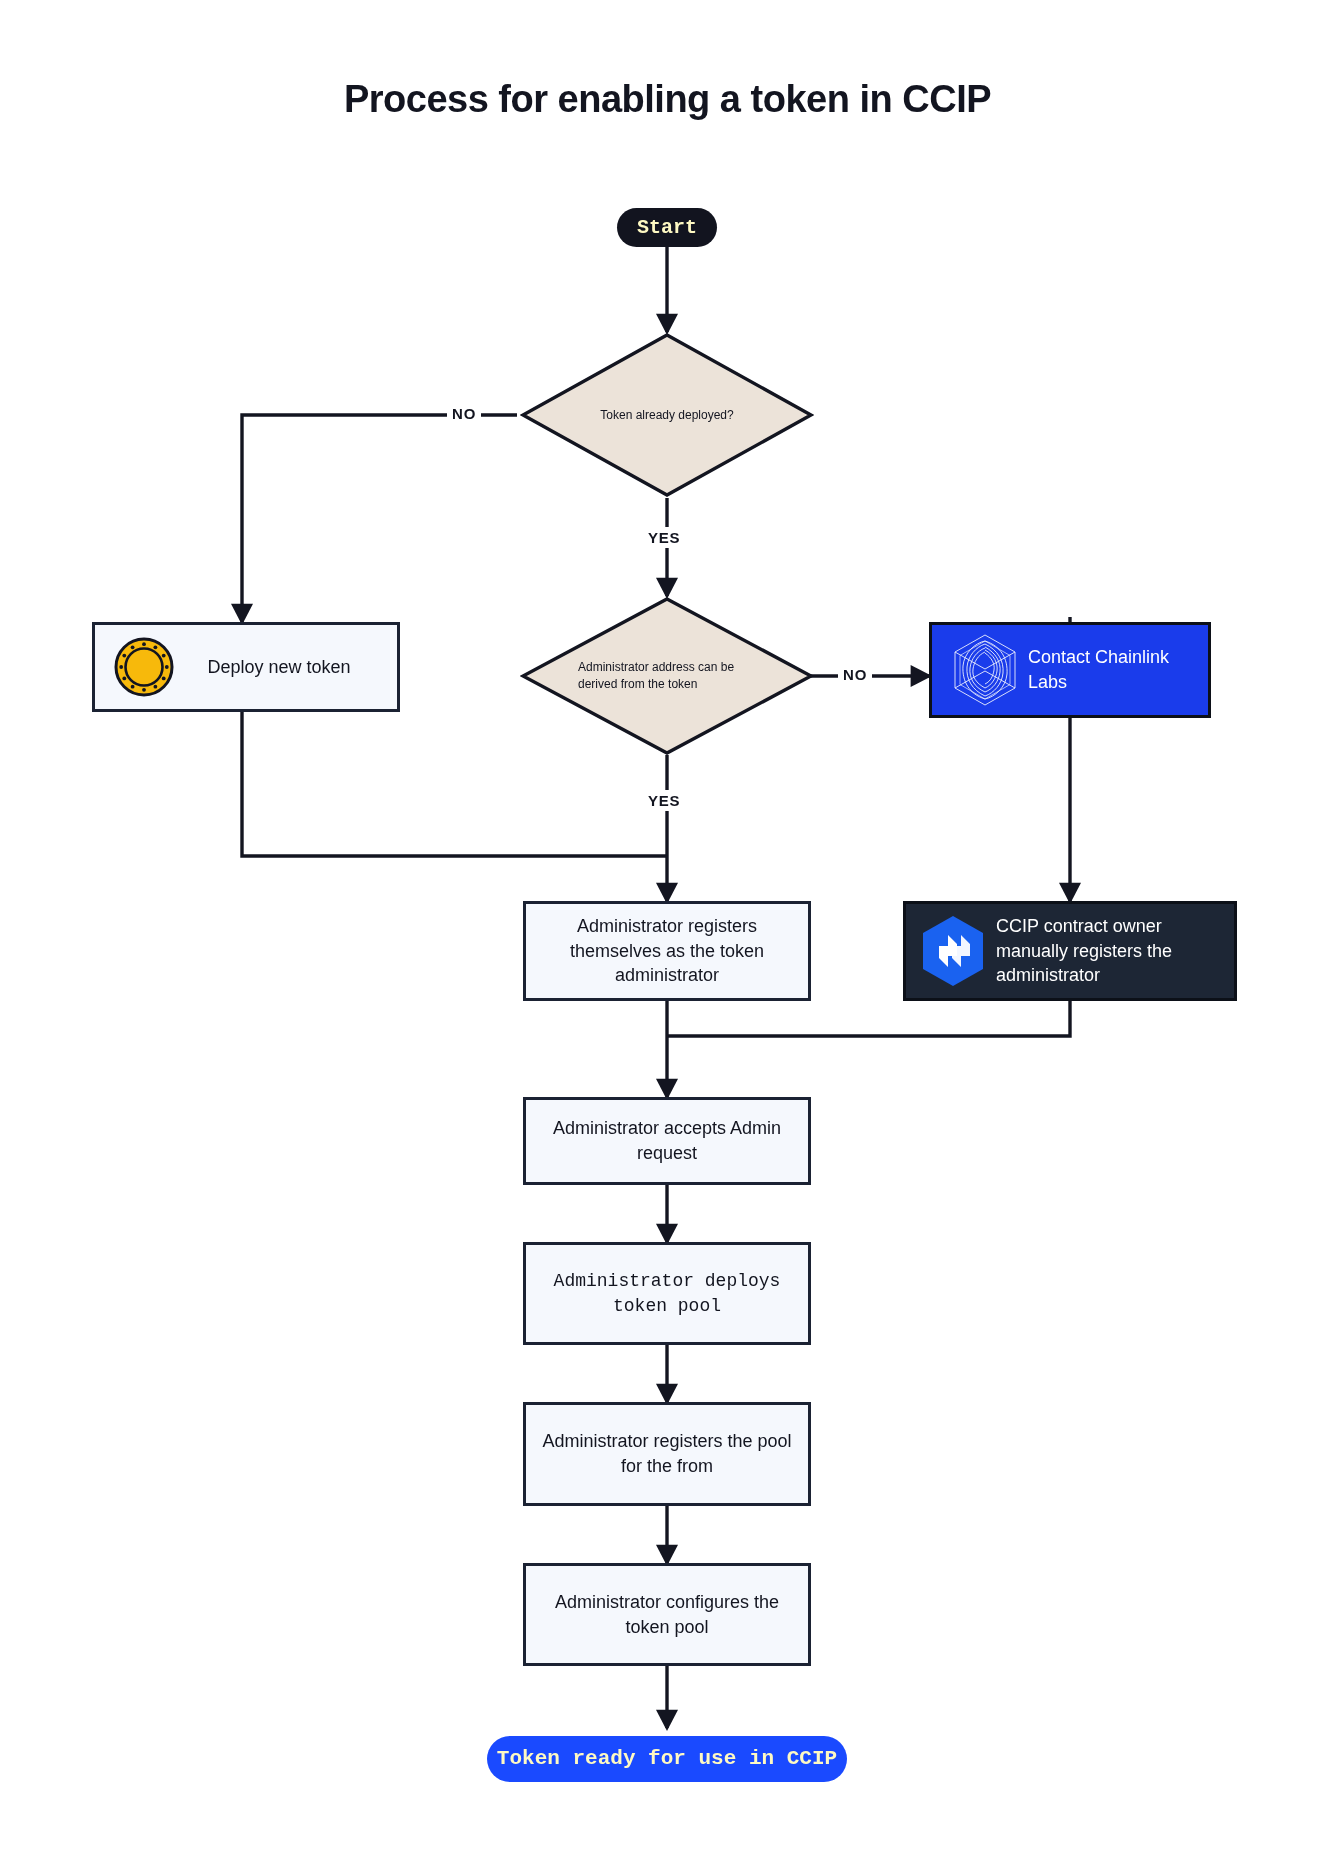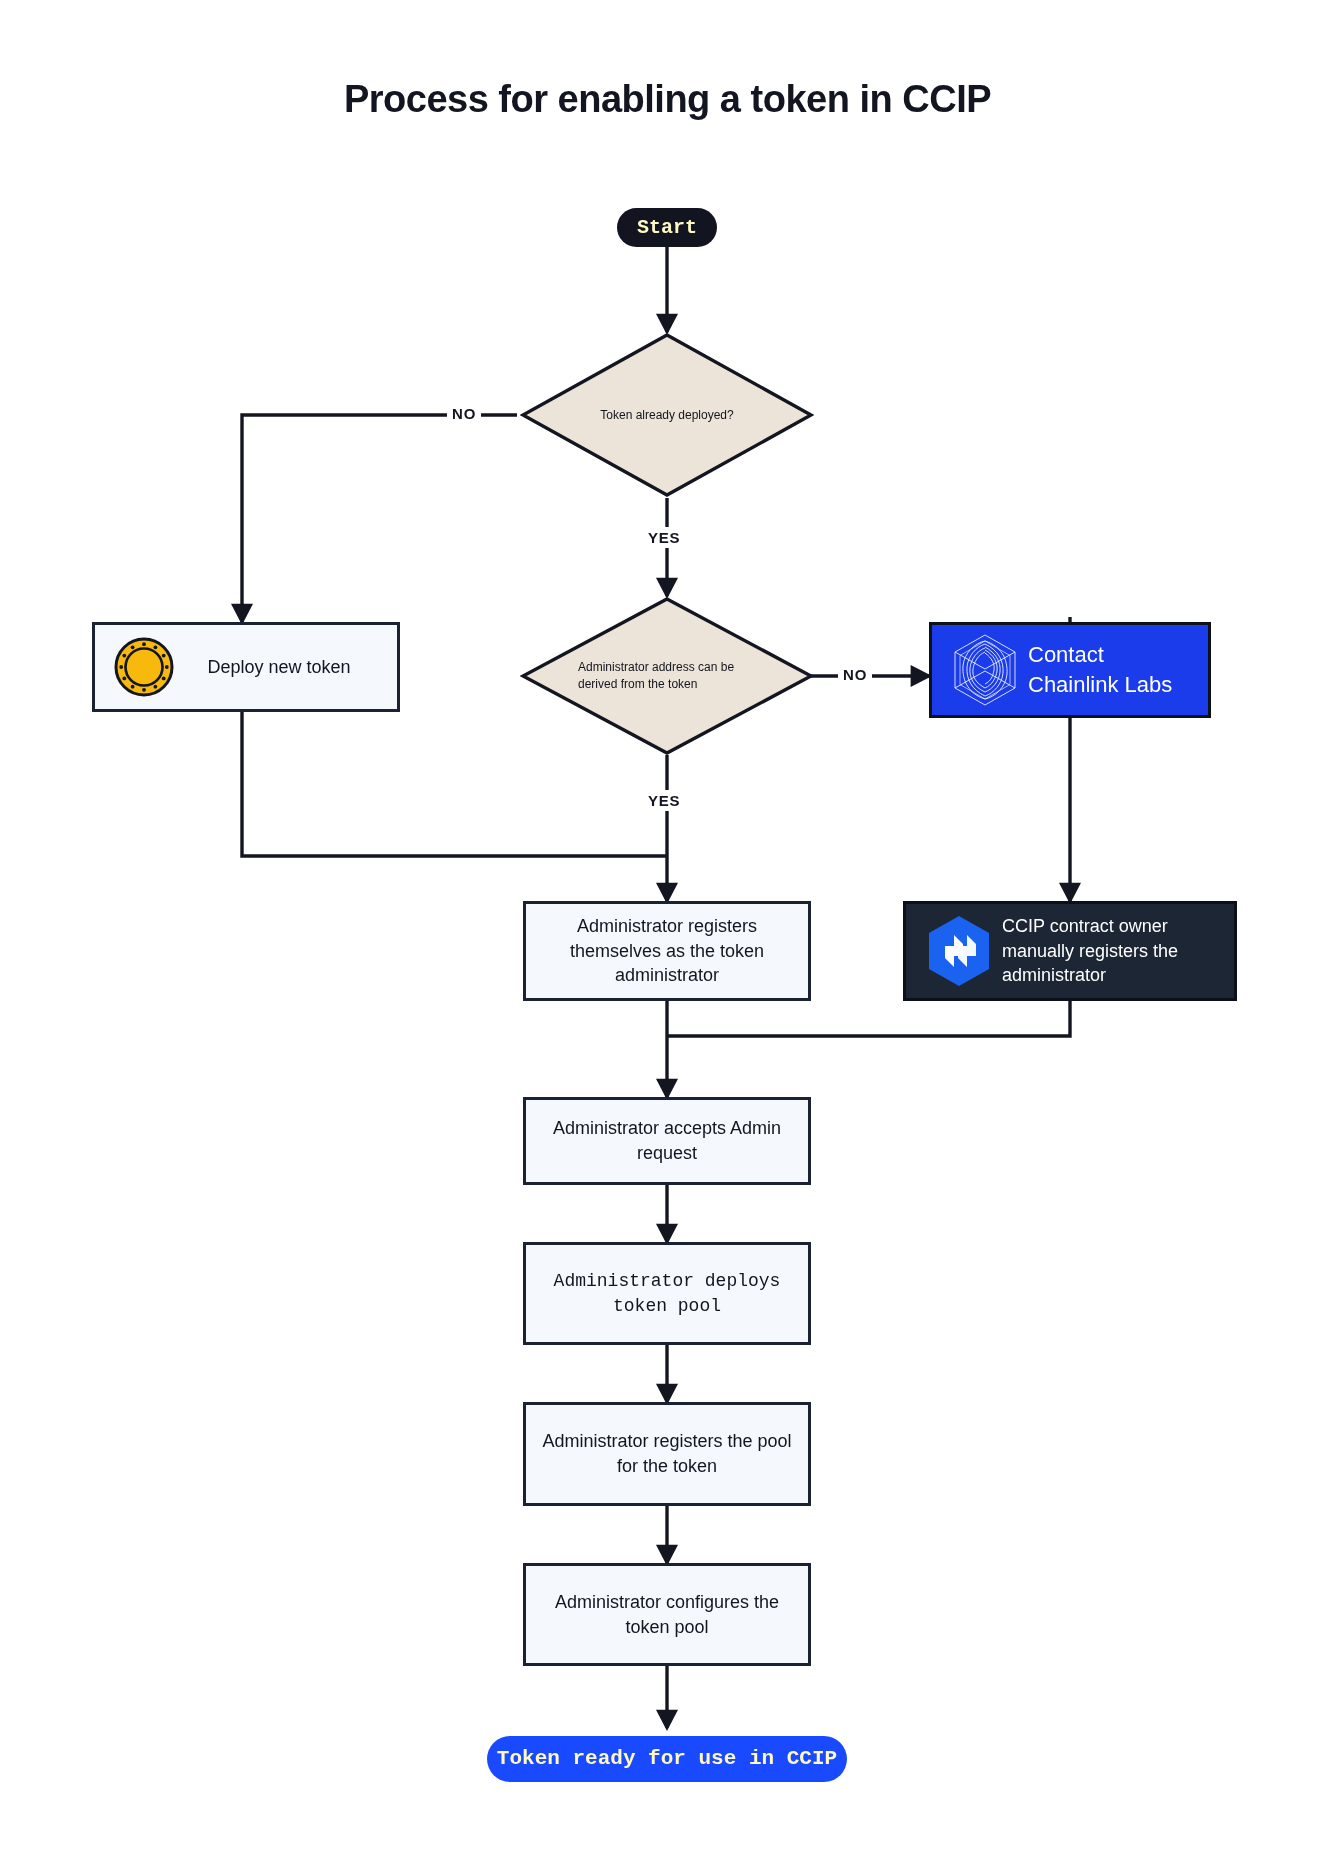--- a/index.html
+++ b/index.html
@@ -212,48 +212,48 @@
           <path d="M36,21 C43,26 46,32 45,38 C44,44 42,49 36,52"></path>
           <path d="M36,67 C20,62 13,49 14,34 C15,21 26,11 36,9"></path>
           <path d="M36,64 C23,58 17,47 18,35 C19,24 27,15 36,12"></path>
           <path d="M36,60 C25,55 20,46 21,36 C22,27 28,19 36,16"></path>
           <path d="M36,56 C27,51 23,45 24,37 C25,30 29,23 36,20"></path>
           <path d="M6,20 L36,37 L66,20"></path>
           <path d="M6,56 L36,39 L66,56"></path>
         </g>
       </svg>
     </span>
-    <span class="label-slot" style="font-size:22px;line-height:1.38;">Contact Chainlink Labs</span>
+    <span class="label-slot" style="font-size:18px;line-height:1.38;">Contact Chainlink Labs</span>
   </div>
 
   <div class="node box" style="left:523px;top:901px;width:288px;height:100px;">
     <span>Administrator registers themselves as the token administrator</span>
   </div>
 
-  <div class="node box box-dark" style="left:903px;top:901px;width:334px;height:100px;padding:6px 10px;">
+  <div class="node box box-dark" style="left:903px;top:901px;width:334px;height:100px;padding:6px 4px;">
     <span class="icon-slot" style="width:86px;">
       <svg width="72" height="76" viewBox="0 0 72 76" xmlns="http://www.w3.org/2000/svg">
         <polygon points="36,3 66,20 66,56 36,73 6,56 6,20" fill="#1a62f0"></polygon>
         <path d="M31,22 L31,33 L22,33 L22,45 L31,54 L31,43 L40,43 L40,31 z" fill="#ffffff"></path>
         <path d="M44,22 L44,33 L35,33 L35,45 L44,54 L44,43 L53,43 L53,31 z" fill="#ffffff" opacity="0.95"></path>
       </svg>
     </span>
     <span class="label-slot" style="font-size:18px;line-height:1.38;">CCIP contract owner manually registers the administrator</span>
   </div>
 
   <div class="node box" style="left:523px;top:1097px;width:288px;height:88px;align-items:center;">
     <span>Administrator accepts Admin request</span>
   </div>
 
   <div class="node box" style="left:523px;top:1242px;width:288px;height:103px;font-family:Liberation Mono, monospace;">
     <span>Administrator deploys token pool</span>
   </div>
 
   <div class="node box" style="left:523px;top:1402px;width:288px;height:104px;">
-    <span>Administrator registers the pool for the token</span>
+    <span>Administrator registers the pool for the from</span>
   </div>
 
   <div class="node box" style="left:523px;top:1563px;width:288px;height:103px;">
     <span>Administrator configures the token pool</span>
   </div>
 
   <div class="node pill pill-end" style="left:487px;top:1736px;width:360px;height:46px;">
     <span>Token ready for use in CCIP</span>
   </div>
 

